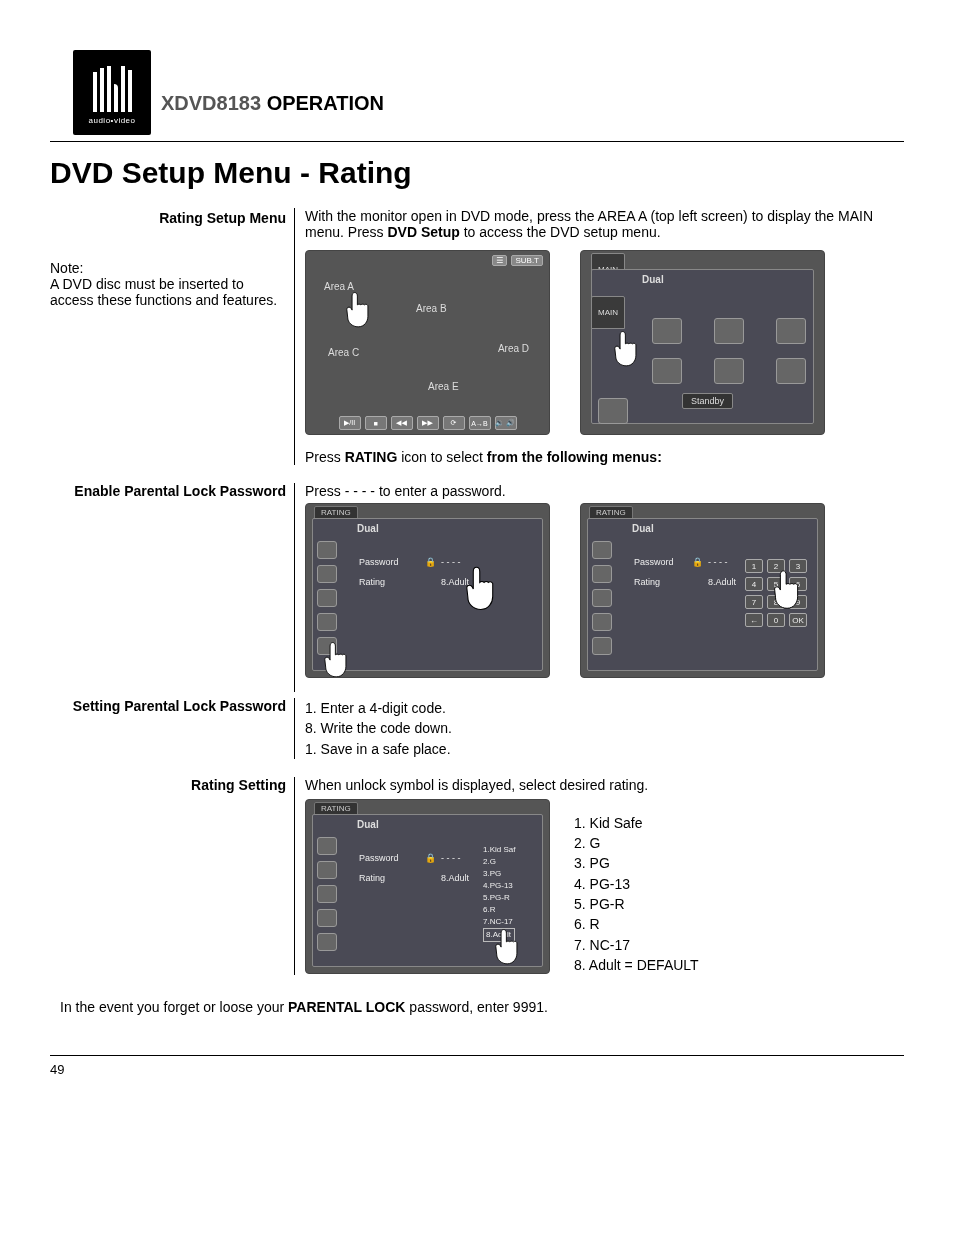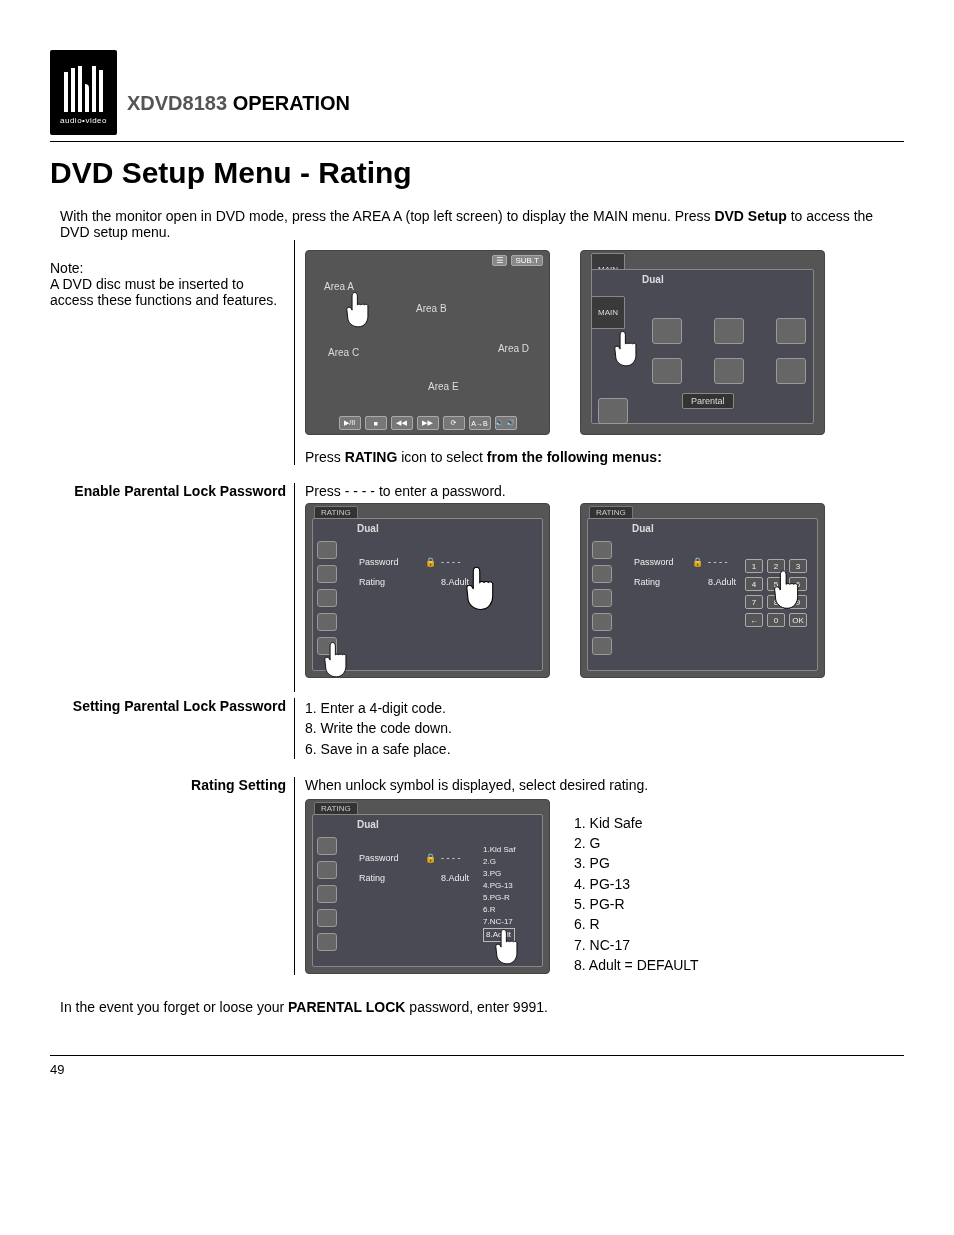--- a/index.html
+++ b/index.html
@@ -10,30 +10,31 @@
     width: 954px;
     padding: 50px 50px 20px 50px;
   }
   .header {
     display: flex;
     align-items: flex-end;
     gap: 10px;
     margin-bottom: 6px;
   }
   .logo {
-    width: 67px;
+    width: 78px;
     height: 85px;
     background: #000;
     color: #fff;
     display: flex;
     flex-direction: column;
     align-items: center;
     justify-content: center;
     border-radius: 2px;
     padding: 4px 2px 2px 2px;
+    margin-left: 23px;
   }
   .logo-bars {
     display: flex;
     gap: 3px;
     align-items: flex-end;
     height: 50px;
     margin-bottom: 4px;
   }
   .logo-bars span { background: #fff; width: 4px; display: inline-block; }
   .logo-bars span:nth-child(1){height:40px}
@@ -104,20 +105,23 @@
   <div class="model-line">
     <span>XDVD8183</span>
     <span class="op">OPERATION</span>
   </div>
 </div>
 <hr class="divider">
 
 <h1 class="title">DVD Setup Menu - Rating</h1>
 
 <div class="row">
+  <div class="l vline" style="padding-top:2px;">
+    <span>Rating Setup Menu</span>
+  </div>
   <div class="r">
     <span>With the monitor open in DVD mode, press the AREA A (top left screen) to display the MAIN menu. Press </span><span class="bold">DVD Setup</span><span> to access the DVD setup menu.</span>
   </div>
 </div>
 
 <div class="row">
   <div class="l vline" style="text-align:left; padding-top:20px; padding-bottom:10px; font-weight:normal;">
     <div class="note-head">Note:</div>
     <div class="note-body">A DVD disc must be inserted to access these functions and features.</div>
   </div>
@@ -155,21 +159,21 @@
         <div class="mpanel">
           <div class="brand">Dual</div>
           <div class="mtab" style="top:26px;left:-1px;">MAIN</div>
           <div class="iconcell" style="top:48px;left:60px;"></div>
           <div class="iconcell" style="top:48px;left:122px;"></div>
           <div class="iconcell" style="top:48px;left:184px;"></div>
           <div class="iconcell" style="top:88px;left:60px;"></div>
           <div class="iconcell" style="top:88px;left:122px;"></div>
           <div class="iconcell" style="top:88px;left:184px;"></div>
           <div class="iconcell" style="top:128px;left:6px;"></div>
-          <div class="standby">Parental</div>
+          <div class="standby">Standby</div>
           <div class="hand" style="top:58px;left:18px;">
             <svg viewBox="0 0 40 50">
                 <path fill="#fff" stroke="#000" stroke-width="1" d="M14 4c2 0 3 2 3 4v10c1-1 3-1 4 0 1-1 3-1 4 0 1-1 3-1 4 1v12c0 6-4 12-11 12s-12-5-12-11l-1-9c0-2 2-3 4-2 1 1 2 3 2 3V8c0-2 1-4 3-4z"></path>
               </svg>
           </div>
         </div>
       </div>
     </div>
     <div>
       <span>Press </span><span class="bold">RATING</span><span> icon to select </span><span class="bold">from the following menus:</span>
@@ -251,21 +255,21 @@
       </div>
     </div>
   </div>
 </div>
 
 <div class="row" style="margin-top:6px;">
   <div class="l vline"><span>Setting Parental Lock Password</span></div>
   <div class="r menulabels">
     <div>1. Enter a 4-digit code.</div>
     <div>8. Write the code down.</div>
-    <div>6. Save in a safe place.</div>
+    <div>1. Save in a safe place.</div>
   </div>
 </div>
 
 <div class="row" style="margin-top:18px;">
   <div class="l vline"><span>Rating Setting</span></div>
   <div class="r">
     <span>When unlock symbol is displayed, select desired rating.</span>
     <div style="display:flex; gap:24px; margin-top:6px; align-items:flex-start;">
       <div class="screen screen-small">
         <div class="rtab">RATING</div>

